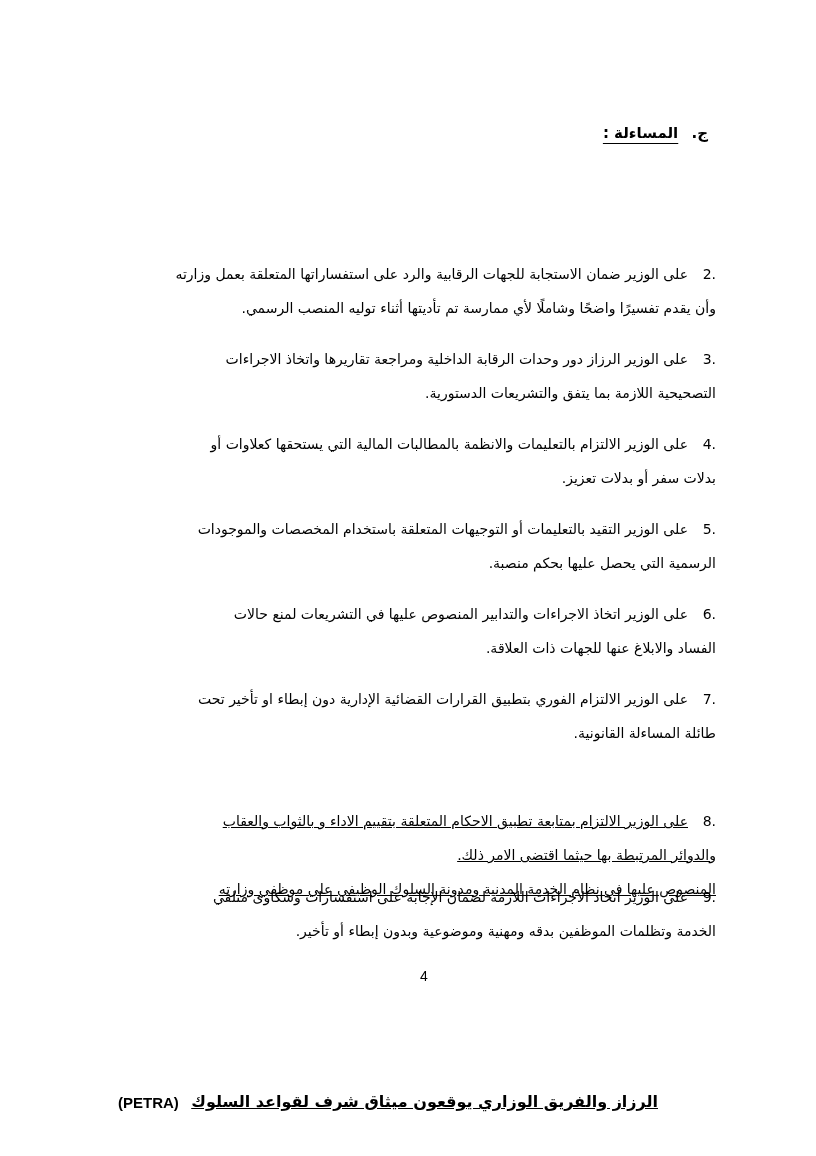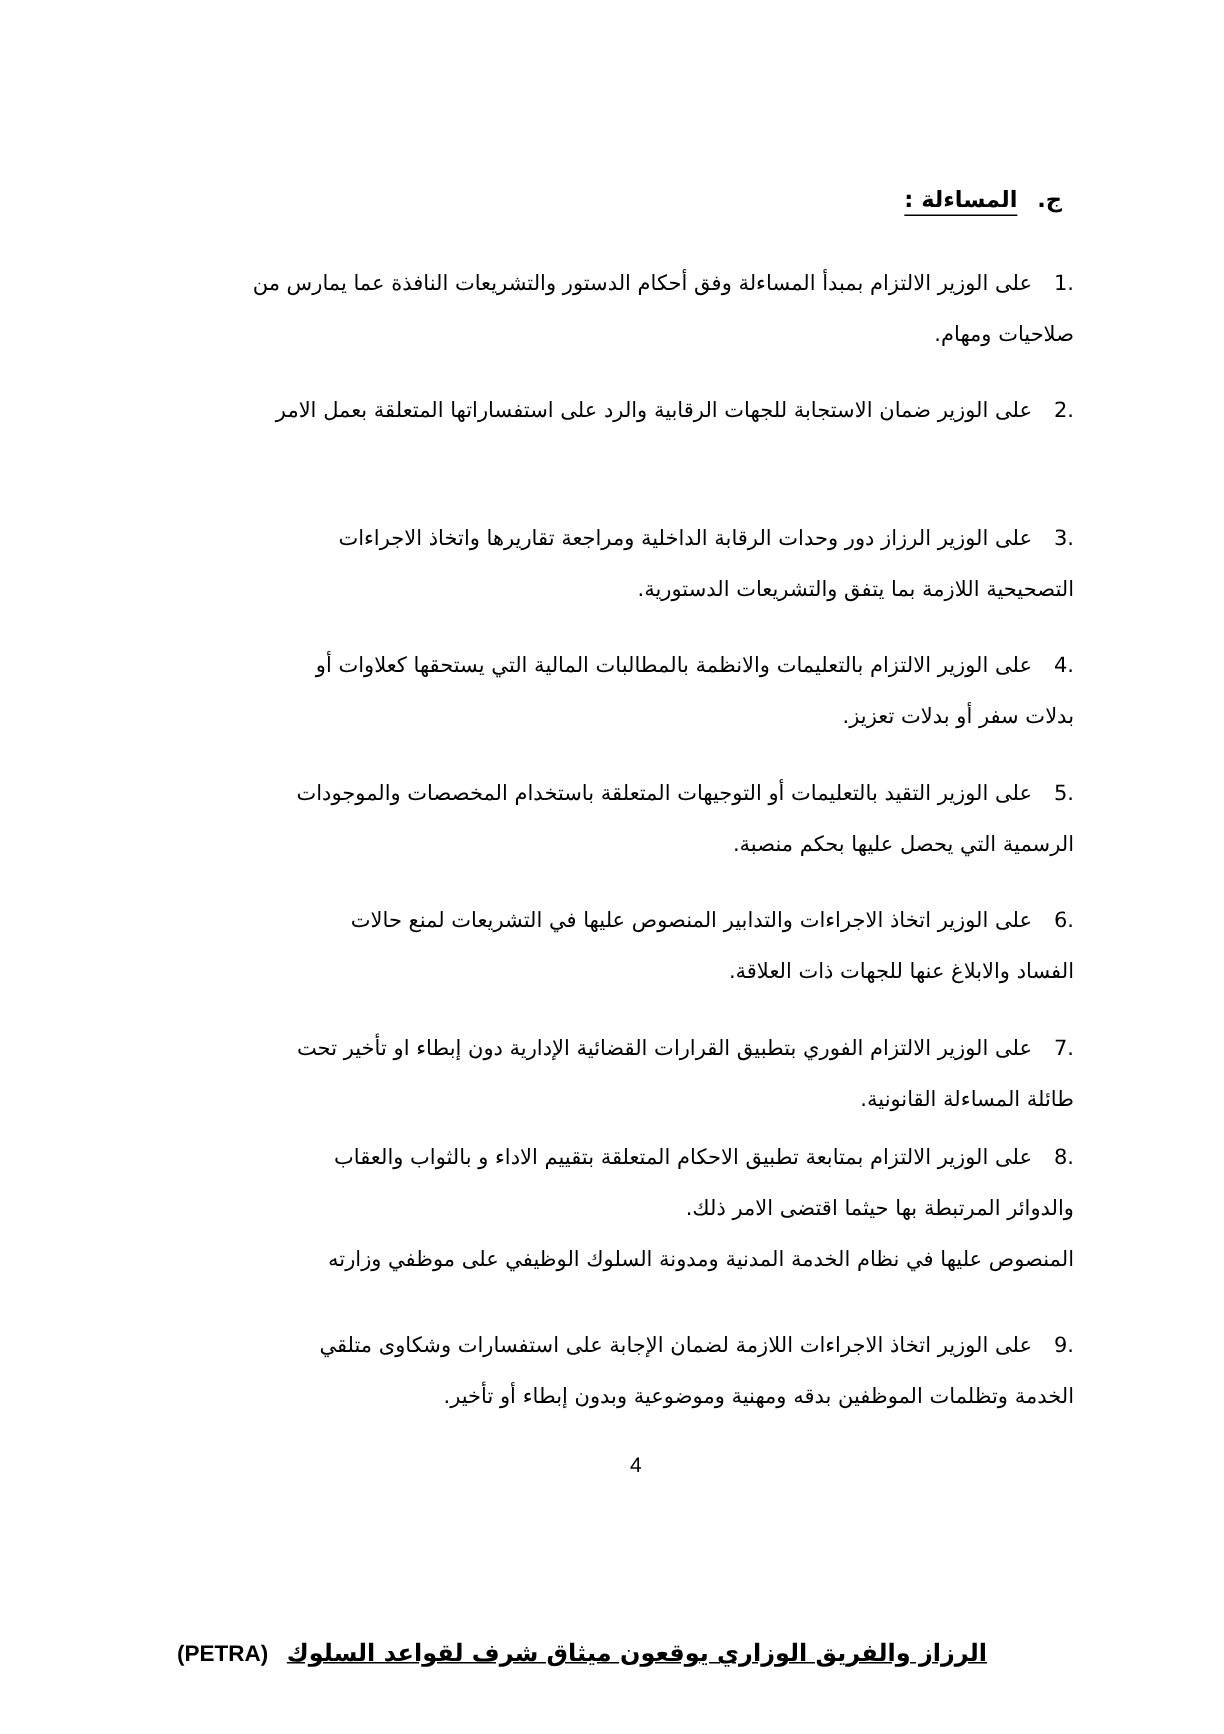--- a/index.html
+++ b/index.html
@@ -92,27 +92,24 @@
 </head>
 <body>
 
 <div class="page">
 
   <div class="section-title">
     <span class="letter">ج.</span>
     <span class="label">المساءلة :</span>
   </div>
 
-  <div class="item" style="top:172px;">
-    <span class="num">1.</span><span class="body">على الوزير الالتزام بمبدأ المساءلة وفق أحكام الدستور والتشريعات النافذة عما يمارس من</span>
-    <span class="cont">صلاحيات ومهام.</span>
-  </div>
 
   <div class="item" style="top:257px;">
-    <span class="num">2.</span><span class="body">على الوزير ضمان الاستجابة للجهات الرقابية والرد على استفساراتها المتعلقة بعمل الامر</span>
+    <span class="num">2.</span><span class="body">على الوزير ضمان الاستجابة للجهات الرقابية والرد على استفساراتها المتعلقة بعمل وزارته</span>
+    <span class="cont">وأن يقدم تفسيرًا واضحًا وشاملًا لأي ممارسة تم تأديتها أثناء توليه المنصب الرسمي.</span>
   </div>
 
   <div class="item" style="top:342px;">
     <span class="num">3.</span><span class="body">على الوزير الرزاز دور وحدات الرقابة الداخلية ومراجعة تقاريرها واتخاذ الاجراءات</span>
     <span class="cont">التصحيحية اللازمة بما يتفق والتشريعات الدستورية.</span>
   </div>
 
   <div class="item" style="top:427px;">
     <span class="num">4.</span><span class="body">على الوزير الالتزام بالتعليمات والانظمة بالمطالبات المالية التي يستحقها كعلاوات أو</span>
     <span class="cont">بدلات سفر أو بدلات تعزيز.</span>
@@ -126,21 +123,21 @@
   <div class="item" style="top:597px;">
     <span class="num">6.</span><span class="body">على الوزير اتخاذ الاجراءات والتدابير المنصوص عليها في التشريعات لمنع حالات</span>
     <span class="cont">الفساد والابلاغ عنها للجهات ذات العلاقة.</span>
   </div>
 
   <div class="item" style="top:682px;">
     <span class="num">7.</span><span class="body">على الوزير الالتزام الفوري بتطبيق القرارات القضائية الإدارية دون إبطاء او تأخير تحت</span>
     <span class="cont">طائلة المساءلة القانونية.</span>
   </div>
 
-  <div class="item" style="top:755px;">
+  <div class="item" style="top:804px;text-decoration:underline;">
     <span class="num">8.</span><span class="body">على الوزير الالتزام بمتابعة تطبيق الاحكام المتعلقة بتقييم الاداء و بالثواب والعقاب</span>
     <span class="cont">والدوائر المرتبطة بها حيثما اقتضى الامر ذلك.</span>
     <span class="cont">المنصوص عليها في نظام الخدمة المدنية ومدونة السلوك الوظيفي على موظفي وزارته</span>
   </div>
 
   <div class="item" style="top:880px;">
     <span class="num">9.</span><span class="body">على الوزير اتخاذ الاجراءات اللازمة لضمان الإجابة على استفسارات وشكاوى متلقي</span>
     <span class="cont">الخدمة وتظلمات الموظفين بدقه ومهنية وموضوعية وبدون إبطاء أو تأخير.</span>
   </div>
 

